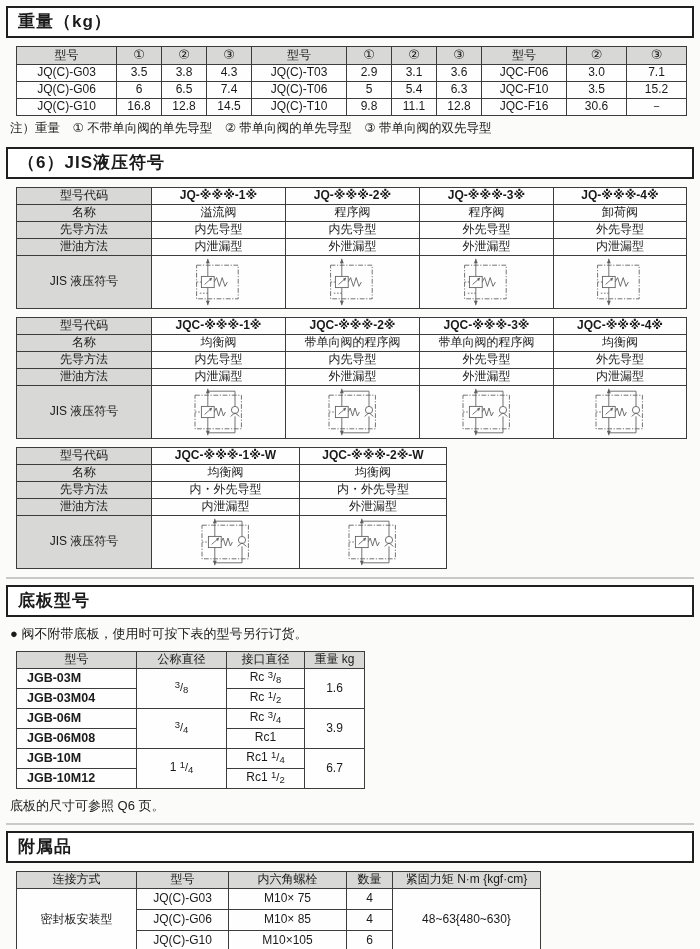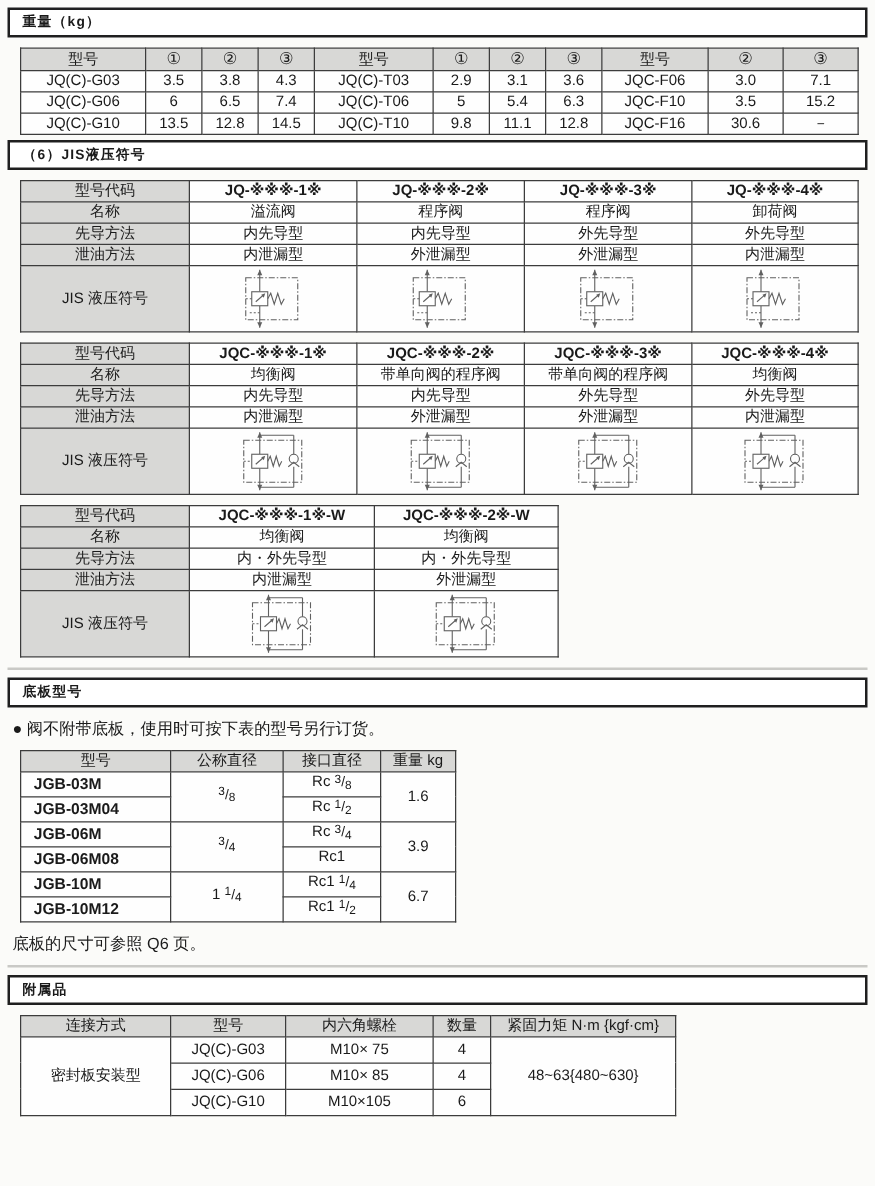--- a/index.html
+++ b/index.html
@@ -5,21 +5,21 @@
   * { margin:0; padding:0; box-sizing:border-box; }
   html,body { width:700px; height:949px; overflow:hidden; }
   body {
     background:#fbfbf9; color:#1a1a1a;
     font-family:"Liberation Sans","DejaVu Sans",sans-serif;
   }
   .page { padding:4px 6px 0 6px; }
 
   .section-title{
     border:2px solid #1f1f1f; background:#fff;
-    font-size:11px; font-weight:bold; letter-spacing:1px;
+    font-size:17px; font-weight:bold; letter-spacing:1px;
     padding:2px 10px 3px; margin:2px 0 8px 0;
   }
   .section-rule{ border:none; border-top:2px solid #c9c9c6; margin:6px 0 6px 0; }
 
   table{ border-collapse:collapse; margin-left:10px; background:#fefefe; }
   th,td{
     border:1px solid #3c3c3c; text-align:center; vertical-align:middle;
     font-size:12px; padding:1px 3px; height:17px; line-height:1.15;
   }
   th{ background:#d8d8d6; font-weight:normal;text-align:center; }
@@ -139,34 +139,35 @@
       <td>JQ(C)-T06</td>
       <td>5</td>
       <td>5.4</td>
       <td>6.3</td>
       <td>JQC-F10</td>
       <td>3.5</td>
       <td>15.2</td>
     </tr>
     <tr>
       <td>JQ(C)-G10</td>
-      <td>13.5</td>
+      <td>16.8</td>
       <td>12.8</td>
       <td>14.5</td>
       <td>JQ(C)-T10</td>
       <td>9.8</td>
       <td>11.1</td>
       <td>12.8</td>
       <td>JQC-F16</td>
       <td>30.6</td>
       <td>－</td>
     </tr>
   </tbody>
     </table>
 
+  <div class="note-line">注）重量　① 不带单向阀的单先导型　② 带单向阀的单先导型　③ 带单向阀的双先导型</div>
 
   <div class="section-title">（6）JIS液压符号</div>
 
   <table class="jis-table">
     <colgroup>
         <col style="width:135px">
         <col style="width:134px">
         <col style="width:134px">
         <col style="width:134px">
         <col style="width:133px">

